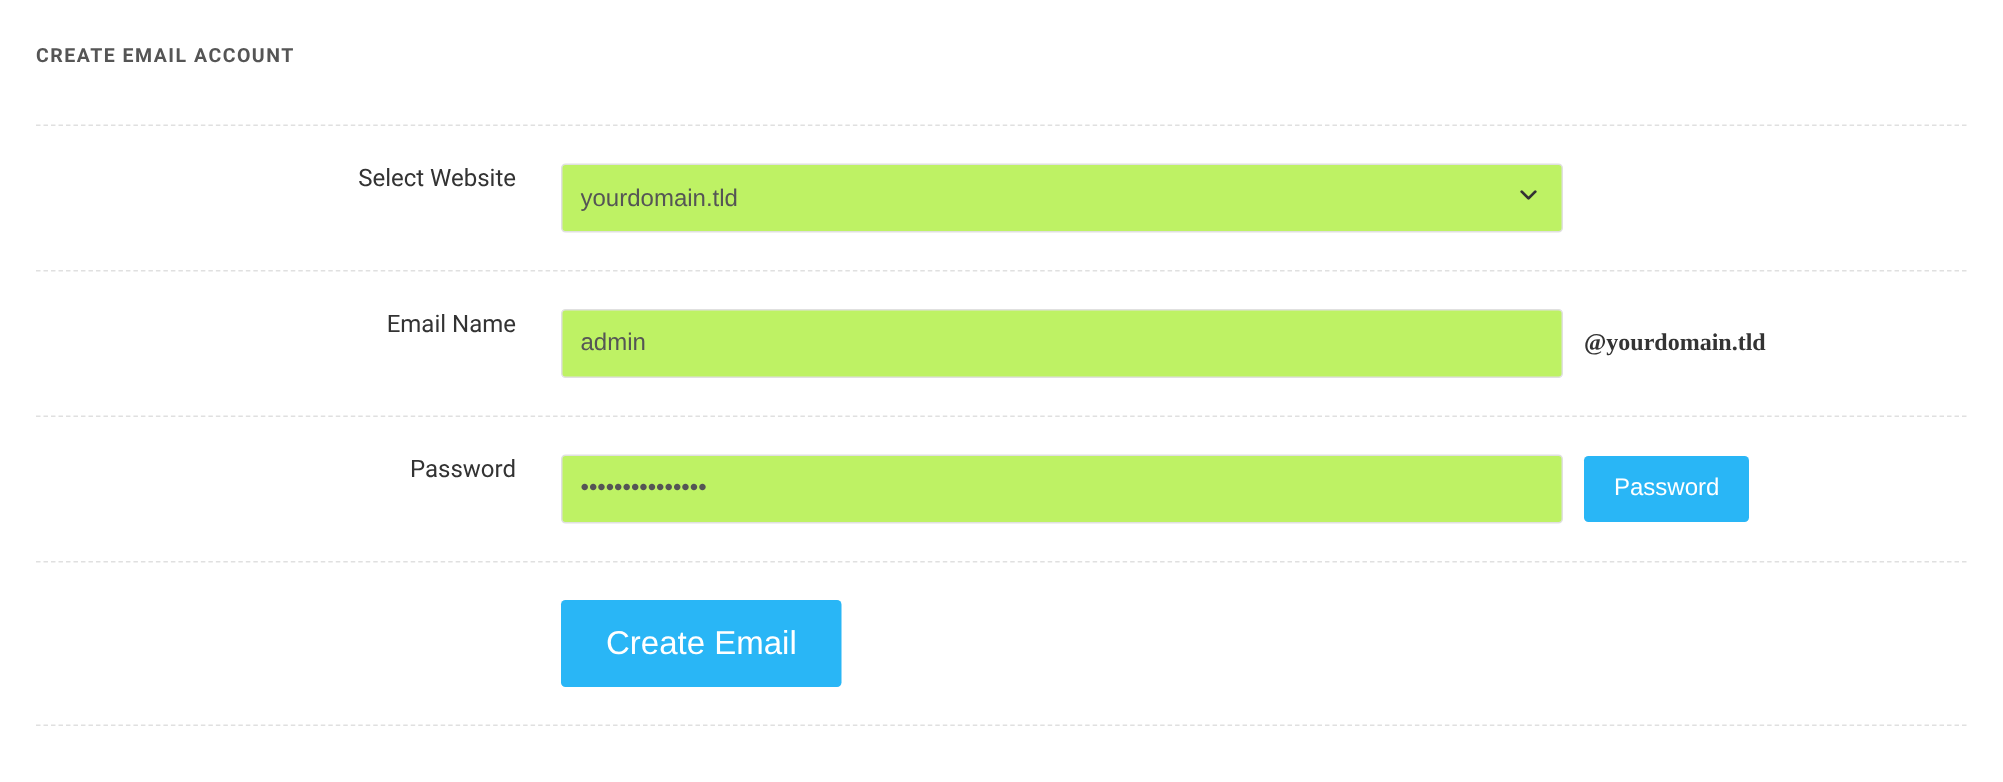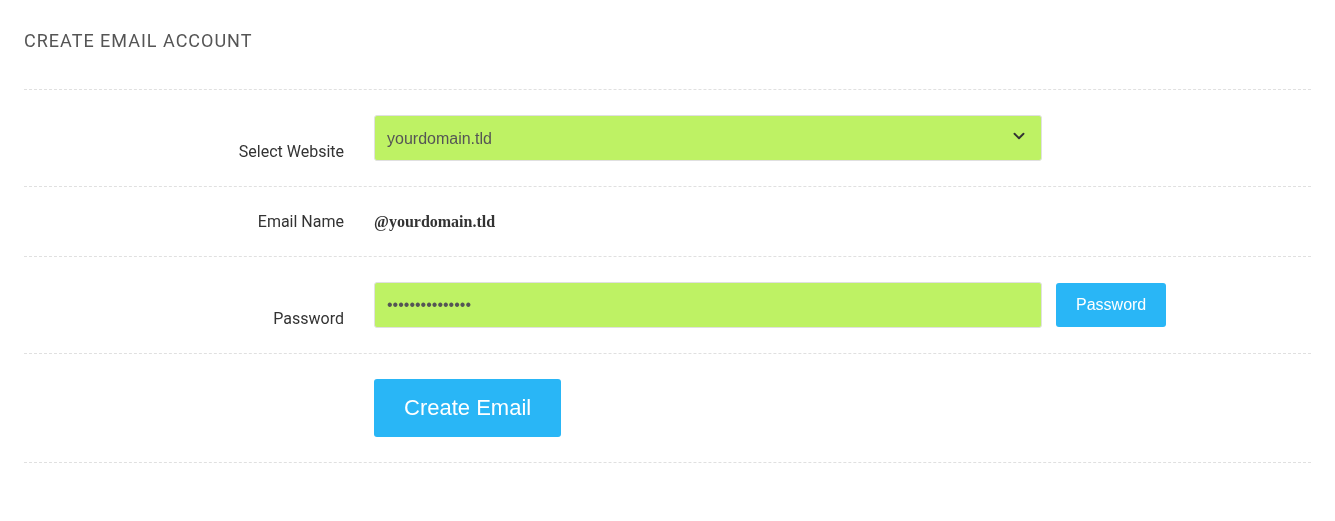--- a/index.html
+++ b/index.html
@@ -10,30 +10,30 @@
     body {
       font-family: -apple-system, BlinkMacSystemFont, "Segoe UI", Roboto, "Helvetica Neue", Arial, sans-serif;
       background: #ffffff;
       color: #333;
       width: 1335px;
     }
     .container {
       padding: 30px 24px 20px 24px;
     }
     .panel-title {
-      font-size: 18px;
+      font-size: 13px;
       letter-spacing: 1px;
       color: #555;
-      font-weight: 400;
+      font-weight: 700;
       text-transform: uppercase;
       margin-bottom: 38px;
     }
     .form-row {
       display: flex;
-      align-items: flex-end;
+      align-items: flex-start;
       padding: 25px 0;
       border-top: 1px dashed #e0e0e0;
     }
     .form-row:last-of-type {
       border-bottom: 1px dashed #e0e0e0;
     }
     .form-label {
       width: 350px;
       text-align: right;
       padding-right: 30px;
@@ -120,20 +120,21 @@
               <polyline points="6 9 12 15 18 9"></polyline>
             </svg>
         </span>
       </div>
     </div>
   </div>
 
   <div class="form-row">
     <div class="form-label">Email Name</div>
     <div class="form-input-col">
+      <input type="text" class="input" value="admin" style="">
       <span class="domain-suffix">@yourdomain.tld</span>
     </div>
   </div>
 
   <div class="form-row">
     <div class="form-label">Password</div>
     <div class="form-input-col">
       <input type="password" class="input" value="•••••••••••••••" style="">
       <button class="btn btn-generate">Password</button>
     </div>

